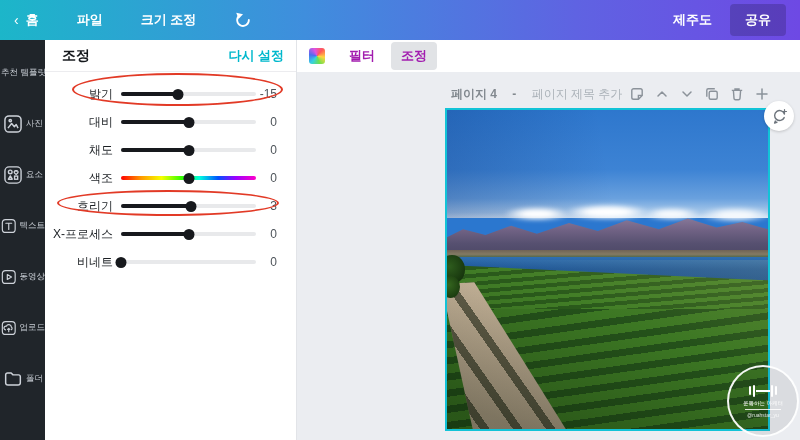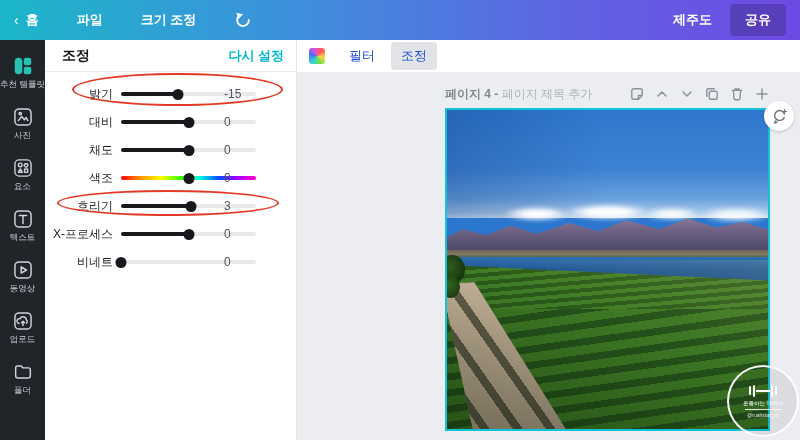--- a/index.html
+++ b/index.html
@@ -14,57 +14,57 @@
   .tb-chevron { font-size:14px; font-weight:400; }
   .tb-undo svg { display:block; }
   .tb-autosave { color:rgba(255,255,255,.55); font-size:13px; font-style:italic; }
   .tb-right { margin-left:auto; display:flex; align-items:center; gap:18px; }
   .share-btn { background:rgba(0,0,0,.18); color:#fff; font-size:13px; font-weight:700;
     padding:7px 15px; border-radius:4px; cursor:pointer; }
 
   
   .sidebar { position:absolute; left:0; top:40px; width:45px; height:400px; background:#20252a;
     display:flex; flex-direction:column; align-items:center; padding-top:7px; z-index:30; overflow:hidden; }
-  .sb-item { width:45px; height:51px; display:flex; flex-direction:column; align-items:center; justify-content:center; gap:2px; cursor:pointer; flex:none; }
+  .sb-item { width:45px; height:51px; display:flex; flex-direction:row; align-items:center; justify-content:center; gap:2px; cursor:pointer; flex:none; }
   .sb-item svg { width:22px; height:22px; display:block; }
   .sb-label { font-size:8.5px; color:#c8cdd4; white-space:nowrap; }
 
   
   .panel { position:absolute; left:45px; top:40px; width:252px; height:400px; background:#fff;
     border-right:1px solid #e2e4e8; z-index:20; }
   .panel-head { height:32px; display:flex; align-items:center; justify-content:space-between;
     padding:0 12px 0 17px; border-bottom:1px solid #ececef; }
   .panel-title { font-size:14px; font-weight:700; color:#15181c; }
   .panel-reset { font-size:13px; font-weight:700; color:#00b8cc; cursor:pointer; }
   .rows { padding-top:8px;padding-left:8px; }
   .srow { height:28px; position:relative; display:flex; align-items:center; }
   .srow .lbl { width:64px; text-align:right; font-size:12px; color:#1c2024; padding-right:4px; white-space:nowrap; }
   .track { position:absolute; left:68px; top:50%; margin-top:-2px; width:135px; height:4px; border-radius:2px; background:#e8e9eb; cursor:pointer; }
   .track.hue { background:linear-gradient(90deg,#ff0000,#ff9a00 15%,#f6ff00 30%,#31ff00 45%,#00ffe0 58%,#0051ff 72%,#9d00ff 85%,#ff00c8 100%); }
   .fill { position:absolute; left:0; top:0; height:4px; border-radius:2px; background:#17191d; }
   .handle { position:absolute; top:-3.5px; width:11px; height:11px; border-radius:50%; background:#17191d; transform:translateX(-50%); cursor:grab; }
-  .val { position:absolute; right:30px; width:42px; text-align:left; font-size:12px; color:#4e545a; }
+  .val { position:absolute; right:19px; width:42px; text-align:right; font-size:12px; color:#4e545a; }
 
   
   .ann { position:absolute; border:2.5px solid #e23a26; border-radius:50%; z-index:60; pointer-events:none; }
   .ann1 { left:72px; top:73px; width:211px; height:33px; }
   .ann2 { left:57px; top:190px; width:222px; height:26px; }
 
   
   .toolbar { position:absolute; left:297px; top:40px; width:503px; height:32px; background:#fff;
     display:flex; align-items:center; padding-left:12px; gap:6px; z-index:10; }
   .swatch { width:16px; height:16px; border-radius:3px; margin-right:8px; cursor:pointer;
     background:conic-gradient(from 40deg,#ff5757,#ffd642,#6ee04c,#35d1e0,#4b6df0,#e052e0,#ff5757); }
-  .tool-item { font-size:13px; font-weight:400; color:#1d4ed8; padding:5px 10px; border-radius:4px; cursor:pointer; white-space:nowrap; }
+  .tool-item { font-size:13px; font-weight:700; color:#a21caf; padding:5px 10px; border-radius:4px; cursor:pointer; white-space:nowrap; }
   .tool-item.sel { background:#e1e3e6; }
 
   
   .canvas { position:absolute; left:297px; top:72px; width:503px; height:368px; background:#ebedf1; }
   .page-header { position:absolute; left:148px; top:12px; width:325px; height:20px; display:flex; align-items:center; }
-  .ph-text { font-size:12px; white-space:nowrap; }
+  .ph-text { font-size:12px; white-space:nowrap;margin-left:6px; }
   .ph-label { color:#82898f; font-weight:700; }
   .ph-sep { color:#82898f; font-weight:700; }
   .ph-placeholder { color:#abb2b9; cursor:text; }
   .ph-icons { margin-left:auto; display:flex; align-items:center; gap:9px; }
   .ph-icons svg { display:block; cursor:pointer; }
 
   .page { position:absolute; left:148px; top:36px; width:325px; height:323px;
     border:2px solid #12c3d7; overflow:hidden; background:#2b77cf; cursor:pointer; }
   .layer { position:absolute; }
   .sky { left:0; top:0; right:0; height:34%;

